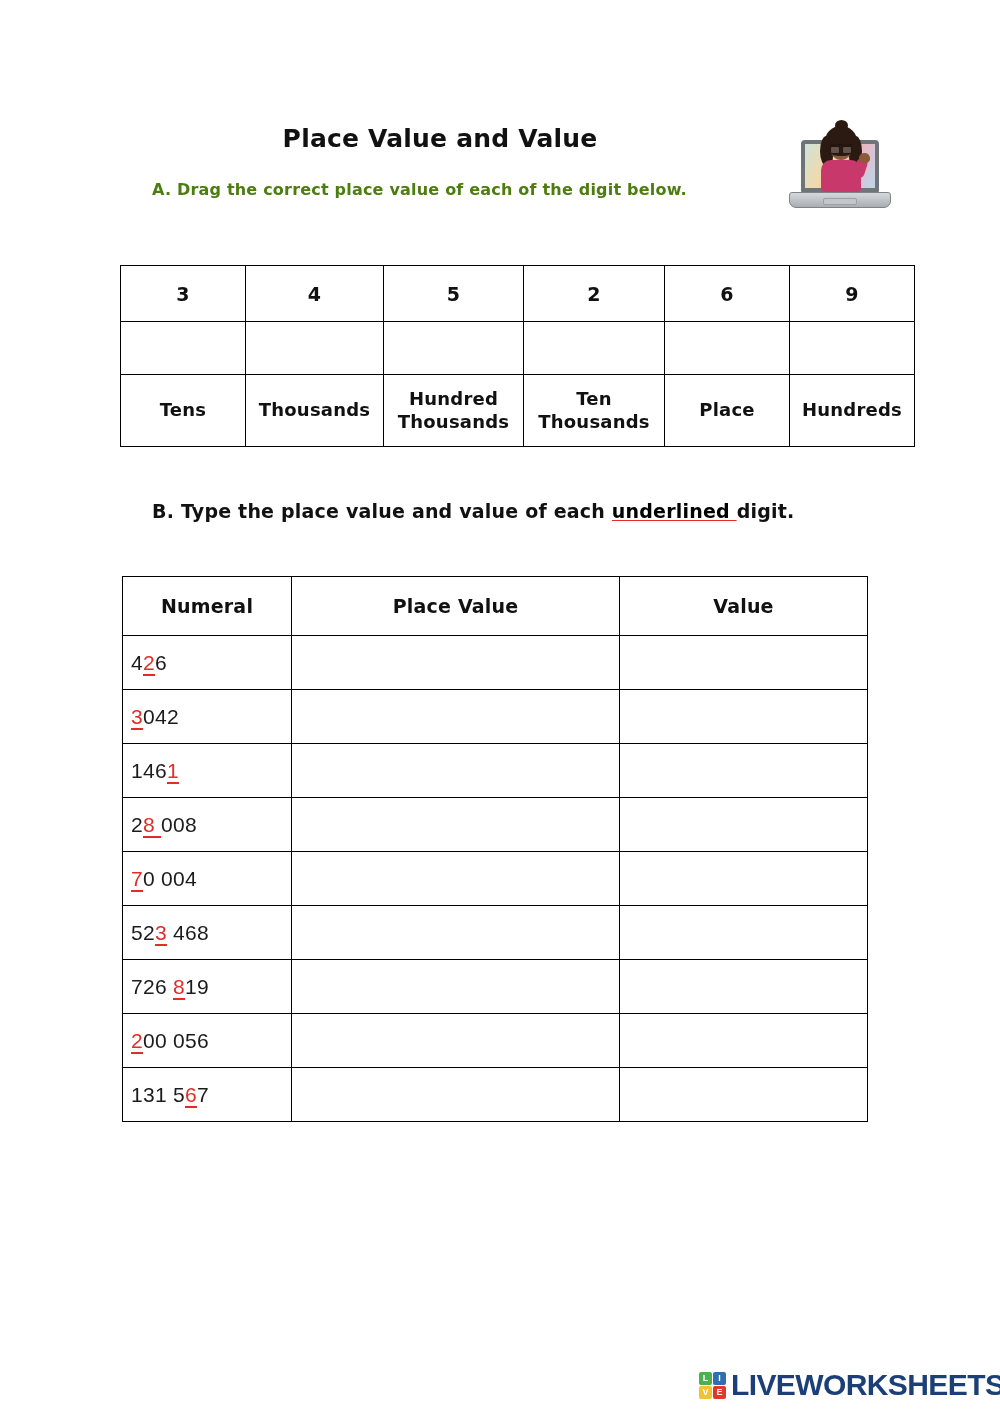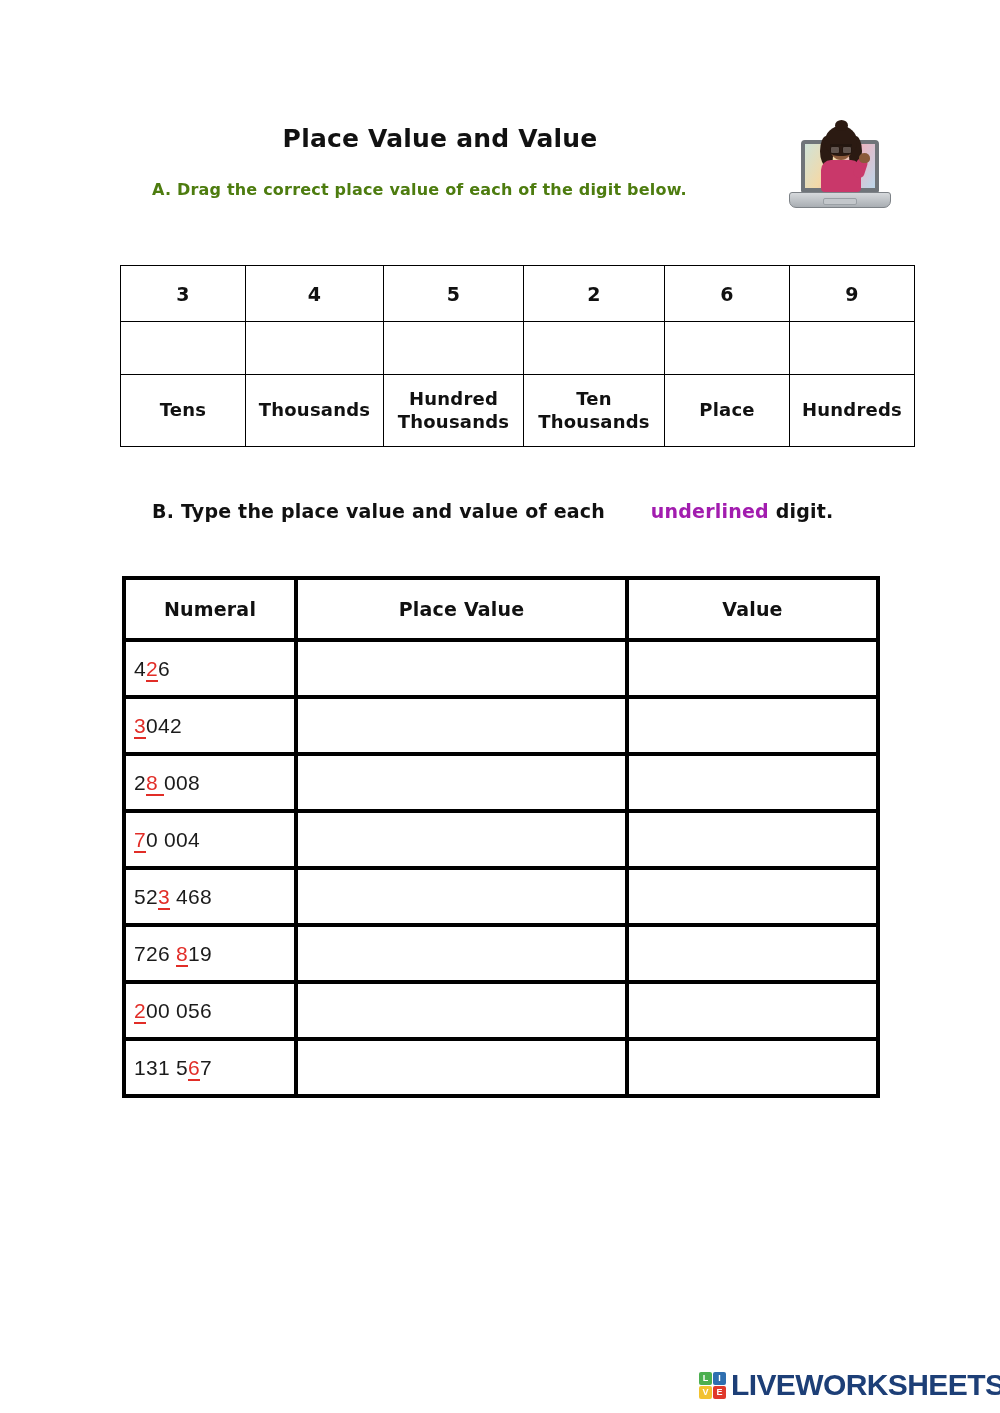--- a/index.html
+++ b/index.html
@@ -182,37 +182,37 @@
     position: absolute;
     left: 152px;
     top: 500px;
     font-size: 19px;
     color: #111;
     font-weight: bold;
     white-space: nowrap;
   }
   .instr-b .strong { font-weight: bold; }
   .underlined-red {
-    color: #a21caf;
+    color: #000000;
+    text-decoration: underline;
     text-decoration-color: #e12d27;
     text-underline-offset: 2px;
-    margin-left: 39px;
   }
 
   
   .table2 {
     position: absolute;
     left: 122px;
     top: 576px;
     width: 736px;
     border-collapse: collapse;
     table-layout: fixed;
   }
   .table2 th, .table2 td {
-    border: 4px solid #000000;
+    border: 1px solid #000000;
   }
   .table2 th {
     height: 56px;
     font-size: 19px;
     font-weight: bold;
     text-align: center;
     color: #111;
   }
   .table2 td {
     height: 51px;
@@ -342,20 +342,25 @@
           <td class="numeral-cell"><span>4</span><span class="u-red">2</span><span>6</span></td>
           <td class="answer-cell"></td>
           <td class="answer-cell"></td>
         </tr>
         <tr>
           <td class="numeral-cell"><span></span><span class="u-red">3</span><span>042</span></td>
           <td class="answer-cell"></td>
           <td class="answer-cell"></td>
         </tr>
         <tr>
+          <td class="numeral-cell"><span>146</span><span class="u-red">1</span><span></span></td>
+          <td class="answer-cell"></td>
+          <td class="answer-cell"></td>
+        </tr>
+        <tr>
           <td class="numeral-cell"><span>2</span><span class="u-red">8 </span><span>008</span></td>
           <td class="answer-cell"></td>
           <td class="answer-cell"></td>
         </tr>
         <tr>
           <td class="numeral-cell"><span></span><span class="u-red">7</span><span>0 004</span></td>
           <td class="answer-cell"></td>
           <td class="answer-cell"></td>
         </tr>
         <tr>

